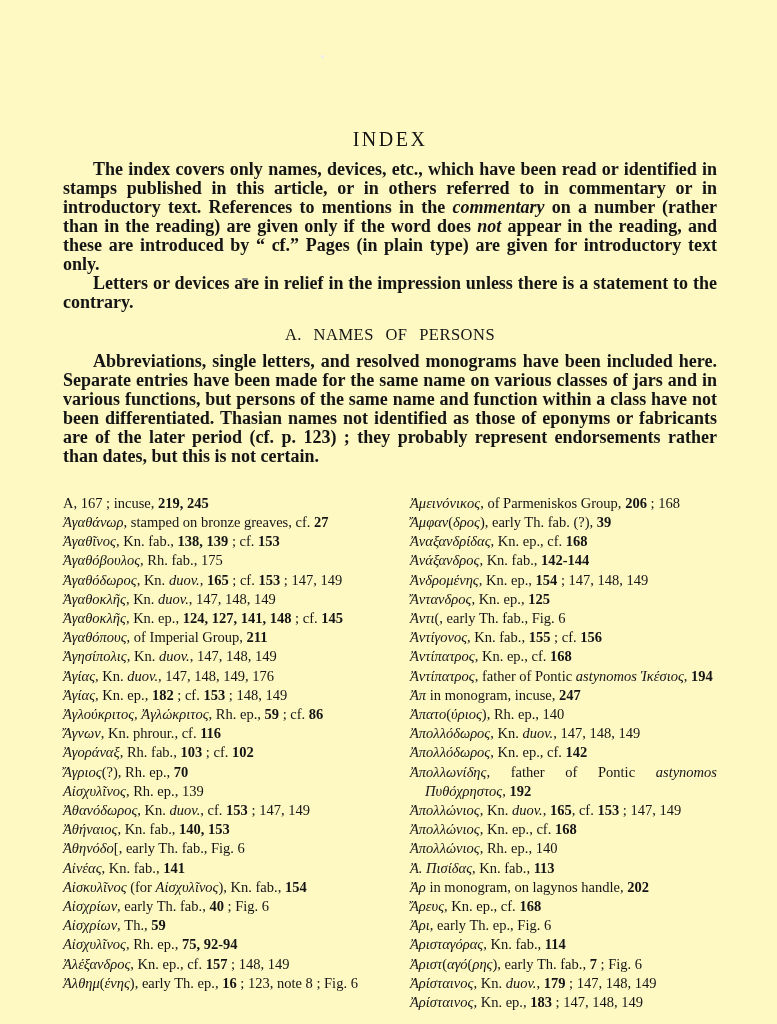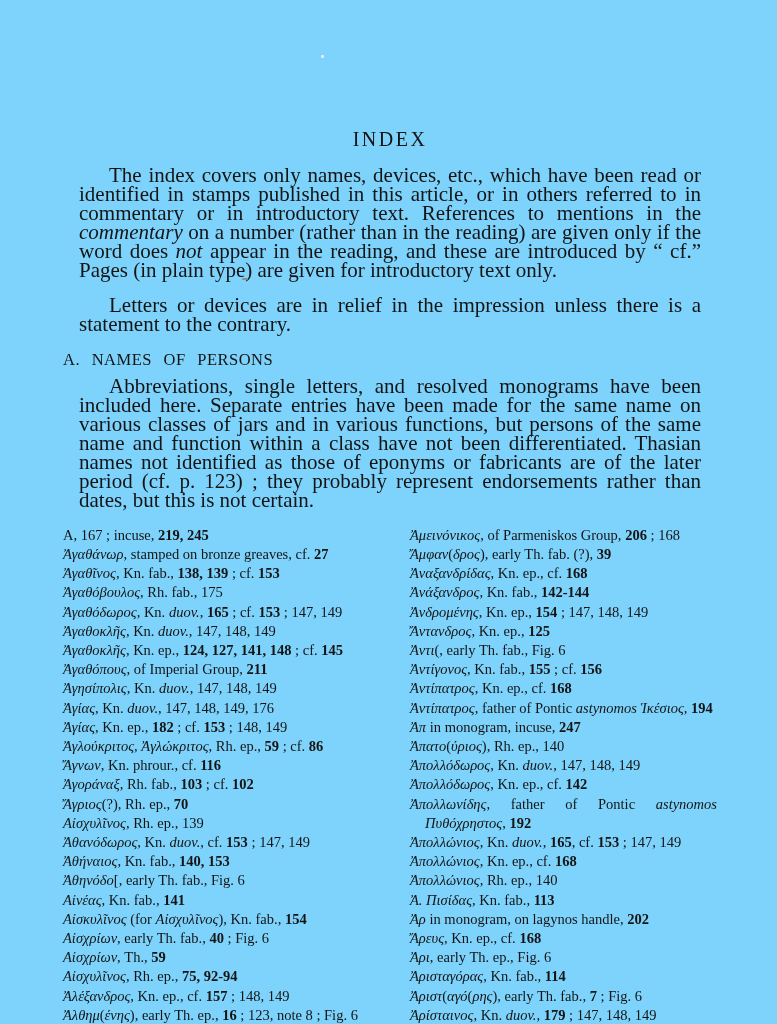--- a/index.html
+++ b/index.html
@@ -2,53 +2,55 @@
 <html><head>
 <meta charset="utf-8">
 <style>
   html, body { margin: 0; padding: 0; background: #ffffff; }
   .page {
     position: relative;
     width: 777px;
     height: 1024px;
     box-sizing: border-box;
     padding: 0 60px 0 63px;
-    background: #7dd3fc;
+    background: #fef9c3;
     color: #141414;
     font-family: "Liberation Serif", "DejaVu Serif", serif;
     overflow: hidden;
   }
   .title {
     margin: 128px 0 0 0;
     text-align: center;
     font-size: 20px;
     font-weight: normal;
     letter-spacing: 2.5px;
     line-height: 1.1;
   }
   .intro { margin-top: 10px; }
   .para {
-    margin: 16px;
+    margin: 0;
     text-align: justify;
     text-indent: 30px;
-    font-size: 21px;
+    font-size: 18px;
     line-height: 19px;
+    font-weight: bold;
   }
   .section-heading {
     margin: 13px 0 0 0;
+    text-align: center;
     font-size: 16.5px;
     font-weight: normal;
     letter-spacing: 0.5px;
     word-spacing: 7px;
     line-height: 1.2;
   }
   .section-intro { margin-top: 7px; }
   .columns {
     display: flex;
-    margin-top: 10px;
+    margin-top: 28px;
     gap: 13px;
     justify-content: flex-end;
   }
   .col { font-size: 14.5px; line-height: 19.2px; }
   .col-left  { flex: 0 0 334px; }
   .col-right { flex: 1 1 auto; }
   .entry {
     padding-left: 15px;
     text-indent: -15px;
     text-align: justify;

